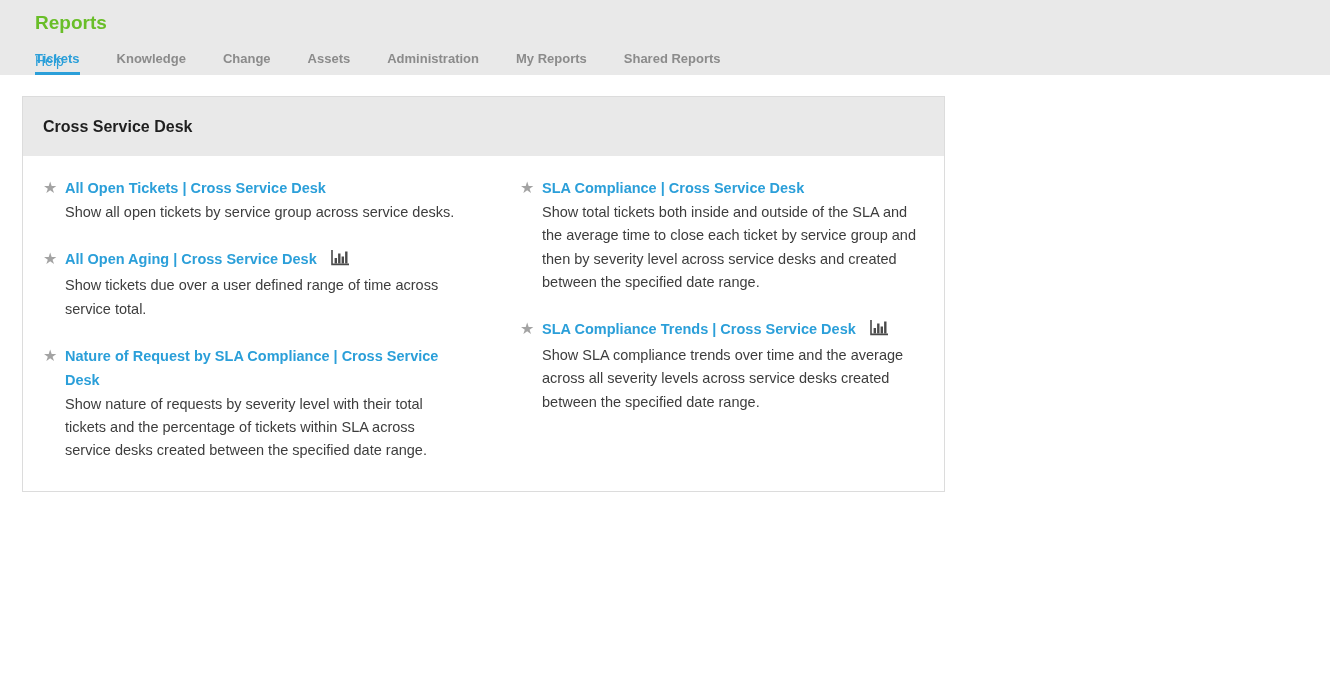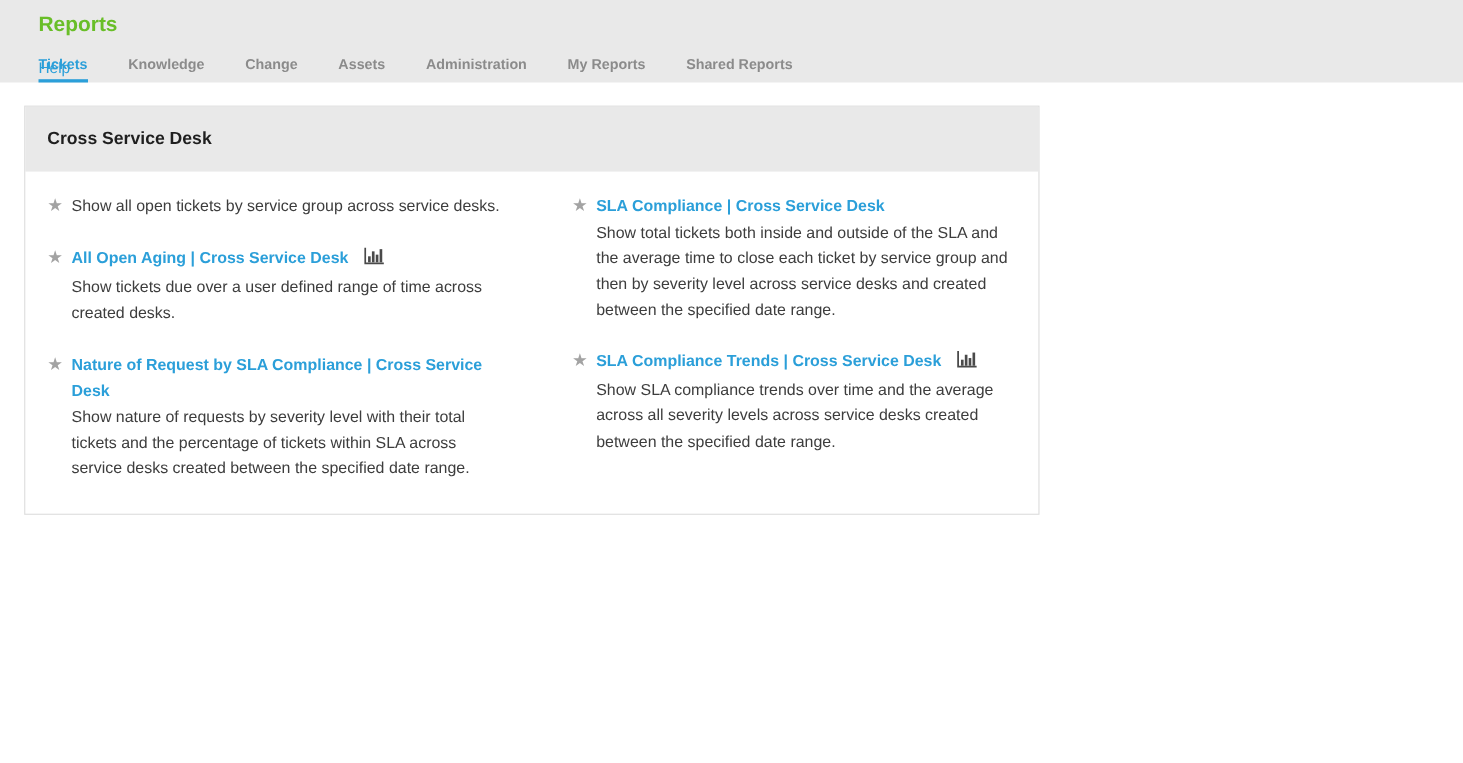--- a/index.html
+++ b/index.html
@@ -137,40 +137,43 @@
 <main>
   <section class="card">
     <div class="card-header">Cross Service Desk</div>
     <div class="card-body">
 
       <div class="col-left">
 
         <div class="report-item">
           <span class="star-icon">★</span>
           <div class="report-main">
+            <div class="report-title-row">
+              <a class="report-link">All Open Tickets | Cross Service Desk</a>
+            </div>
             <p class="report-desc">Show all open tickets by service group across service desks.</p>
           </div>
         </div>
 
         <div class="report-item">
           <span class="star-icon">★</span>
           <div class="report-main">
             <div class="report-title-row">
               <a class="report-link">All Open Aging | Cross Service Desk</a>
               <span class="chart-icon">
                 <svg width="18" height="16" viewBox="0 0 18 16">
                   <path d="M1 0 V14.4 H18" stroke="#4a4a4a" stroke-width="1.6" fill="none"></path>
                   <rect x="3.6" y="8" width="2.4" height="5.5" fill="#4a4a4a"></rect>
                   <rect x="7.1" y="3.5" width="2.4" height="10" fill="#4a4a4a"></rect>
                   <rect x="10.6" y="6.5" width="2.4" height="7" fill="#4a4a4a"></rect>
                   <rect x="14.1" y="1.5" width="2.4" height="12" fill="#4a4a4a"></rect>
                 </svg>
               </span>
             </div>
-            <p class="report-desc">Show tickets due over a user defined range of time across created desks.</p>
+            <p class="report-desc">Show tickets due over a user defined range of time across service total.</p>
           </div>
         </div>
 
         <div class="report-item">
           <span class="star-icon">★</span>
           <div class="report-main">
             <div class="report-title-row">
               <a class="report-link">Nature of Request by SLA Compliance | Cross Service Desk</a>
             </div>
             <p class="report-desc">Show nature of requests by severity level with their total tickets and the percentage of tickets within SLA across service desks created between the specified date range.</p>

